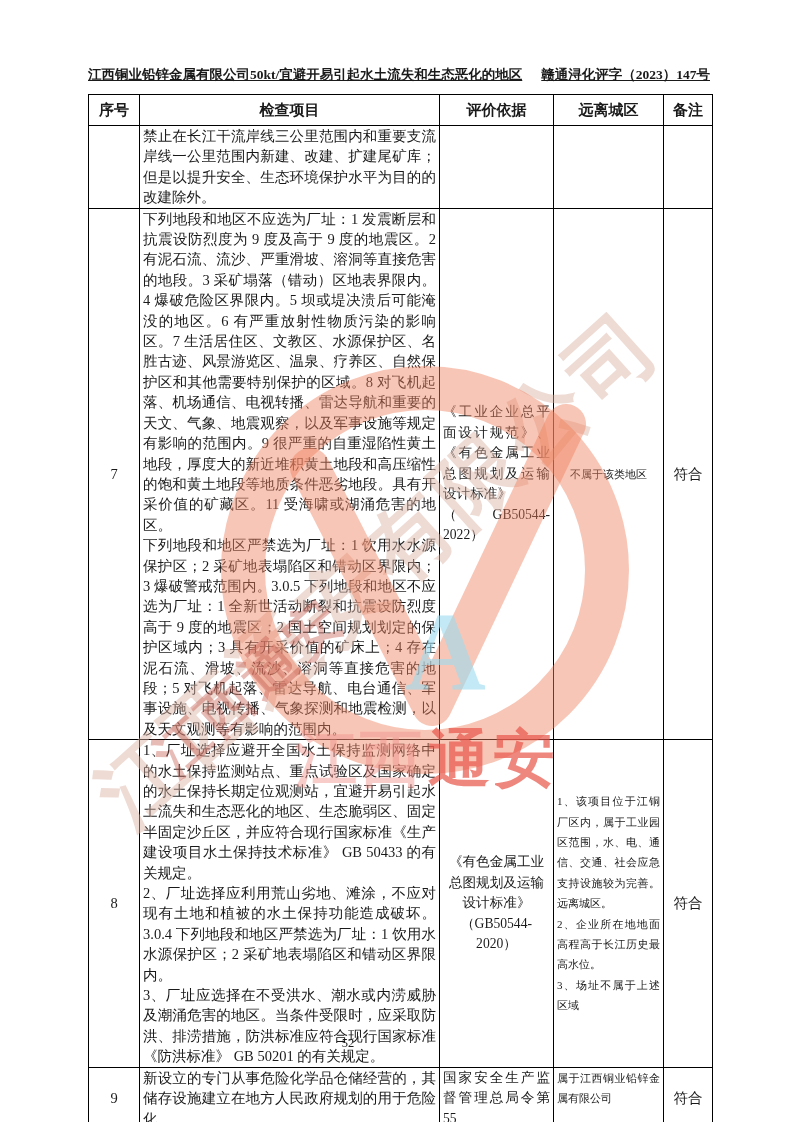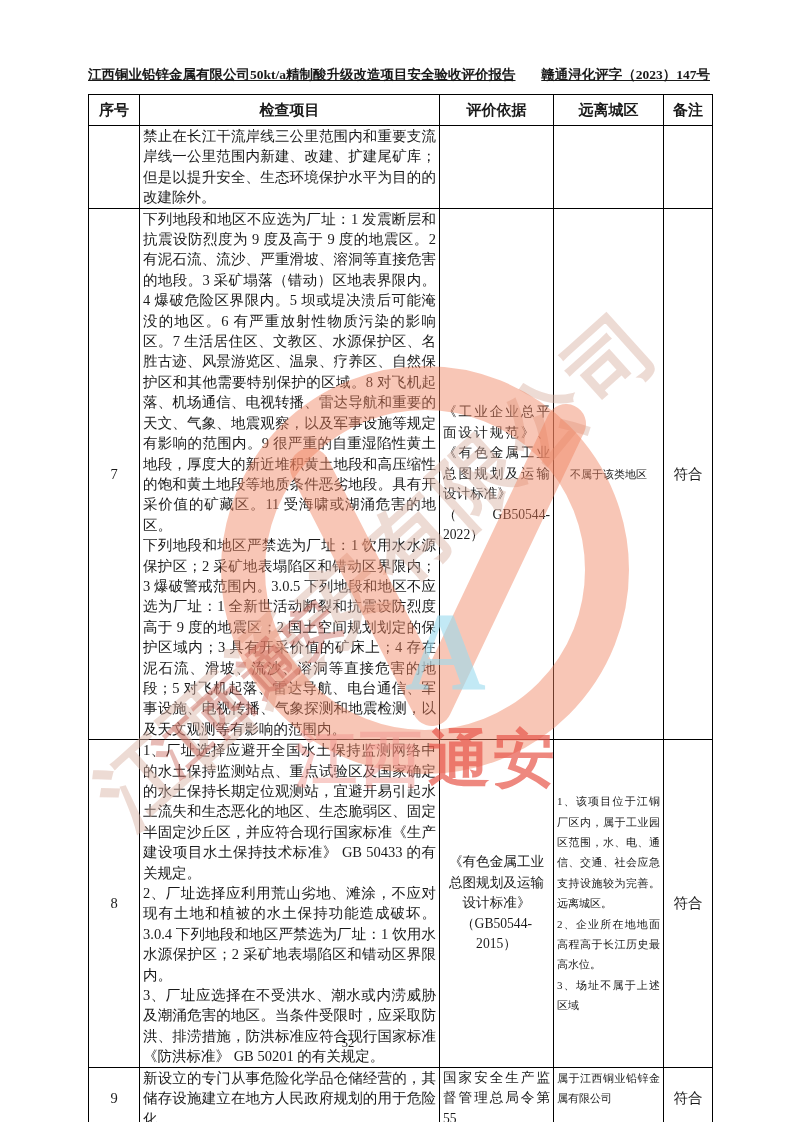--- a/index.html
+++ b/index.html
@@ -40,21 +40,21 @@
   svg.watermark{
     position:absolute;top:0;left:0;pointer-events:none;z-index:5;
   }
 </style>
 </head>
 <body>
 
 <div class="page">
 
   <div class="doc-header">
-    <span>江西铜业铅锌金属有限公司50kt/a精制酸升级改造项目安全验收评价报告</span>
+    <span>江西铜业铅锌金属有限公司50kt/宜避开易引起水土流失和生态恶化的地区</span>
     <span>赣通浔化评字（2023）147号</span>
   </div>
 
   <table class="doc-table">
     <colgroup>
       <col style="width:51px">
         <col style="width:300px">
         <col style="width:114px">
         <col style="width:110px">
         <col style="width:49px">
@@ -84,21 +84,21 @@
 （GB50544-2022）</td>
         <td class="actual" style="text-align:center;">不属于该类地区</td>
         <td class="remark">符合</td>
       </tr>
       <tr class="row-8">
         <td class="seq">8</td>
         <td class="item">1、厂址选择应避开全国水土保持监测网络中的水土保持监测站点、重点试验区及国家确定的水土保持长期定位观测站，宜避开易引起水土流失和生态恶化的地区、生态脆弱区、固定半固定沙丘区，并应符合现行国家标准《生产建设项目水土保持技术标准》 GB 50433 的有关规定。
 2、厂址选择应利用荒山劣地、滩涂，不应对现有土地和植被的水土保持功能造成破坏。3.0.4 下列地段和地区严禁选为厂址：1 饮用水水源保护区；2 采矿地表塌陷区和错动区界限内。
 3、厂址应选择在不受洪水、潮水或内涝威胁及潮涌危害的地区。当条件受限时，应采取防洪、排涝措施，防洪标准应符合现行国家标准《防洪标准》 GB 50201 的有关规定。</td>
         <td class="basis center">《有色金属工业总图规划及运输设计标准》
-（GB50544-2015）</td>
+（GB50544-2020）</td>
         <td class="actual">1、该项目位于江铜厂区内，属于工业园区范围，水、电、通信、交通、社会应急支持设施较为完善。远离城区。
 2、企业所在地地面高程高于长江历史最高水位。
 3、场址不属于上述区域</td>
         <td class="remark">符合</td>
       </tr>
       <tr class="row-9">
         <td class="seq" style="vertical-align:middle">9</td>
         <td class="item">新设立的专门从事危险化学品仓储经营的，其储存设施建立在地方人民政府规划的用于危险化</td>
         <td class="basis" style="vertical-align:top">国家安全生产监督管理总局令第 55</td>
         <td class="actual" style="vertical-align:top">属于江西铜业铅锌金属有限公司</td>

